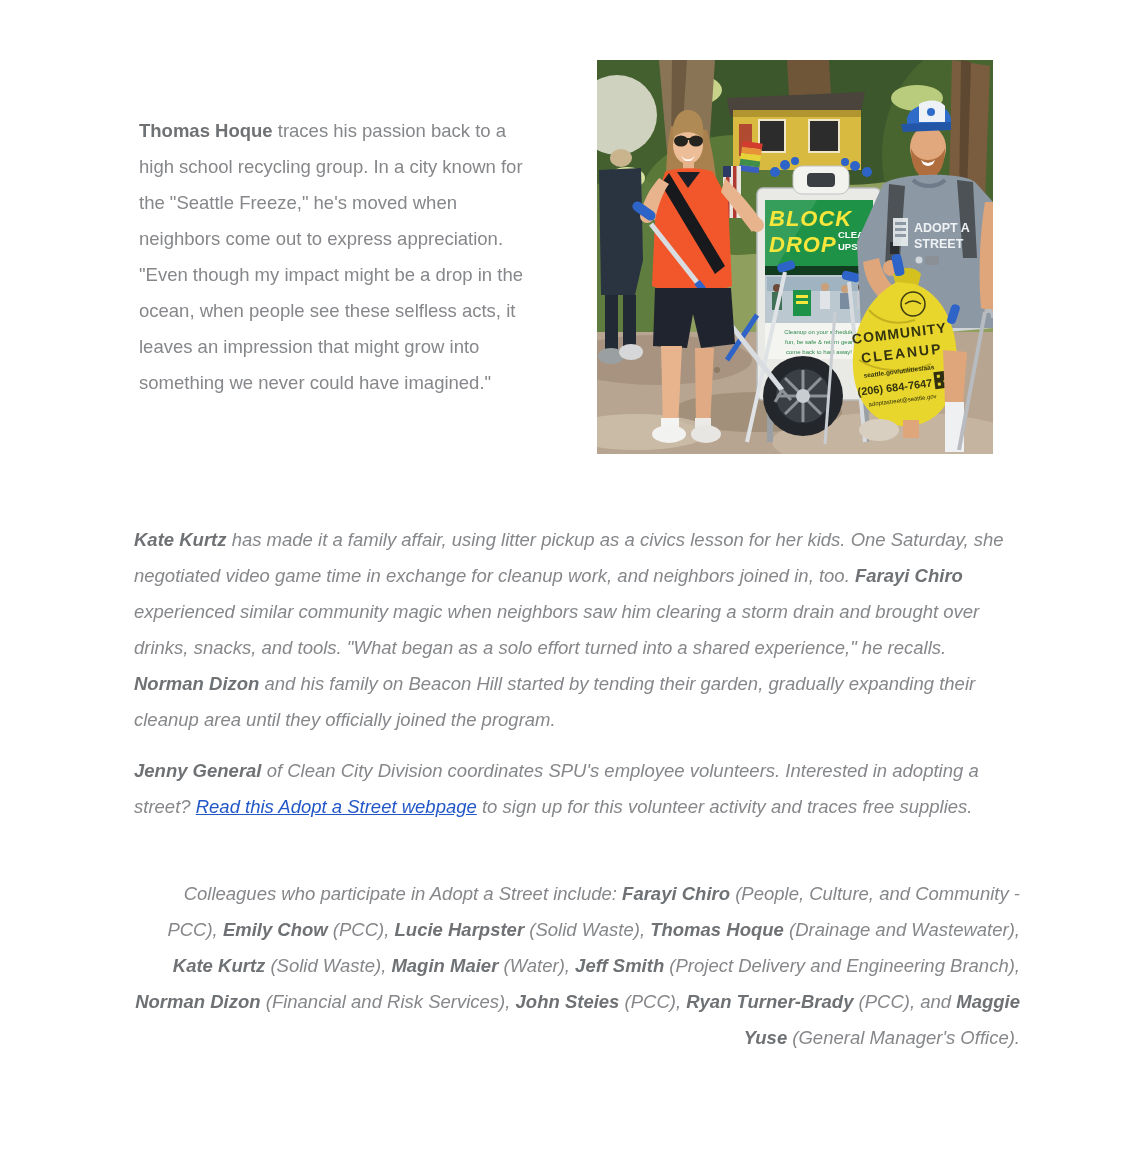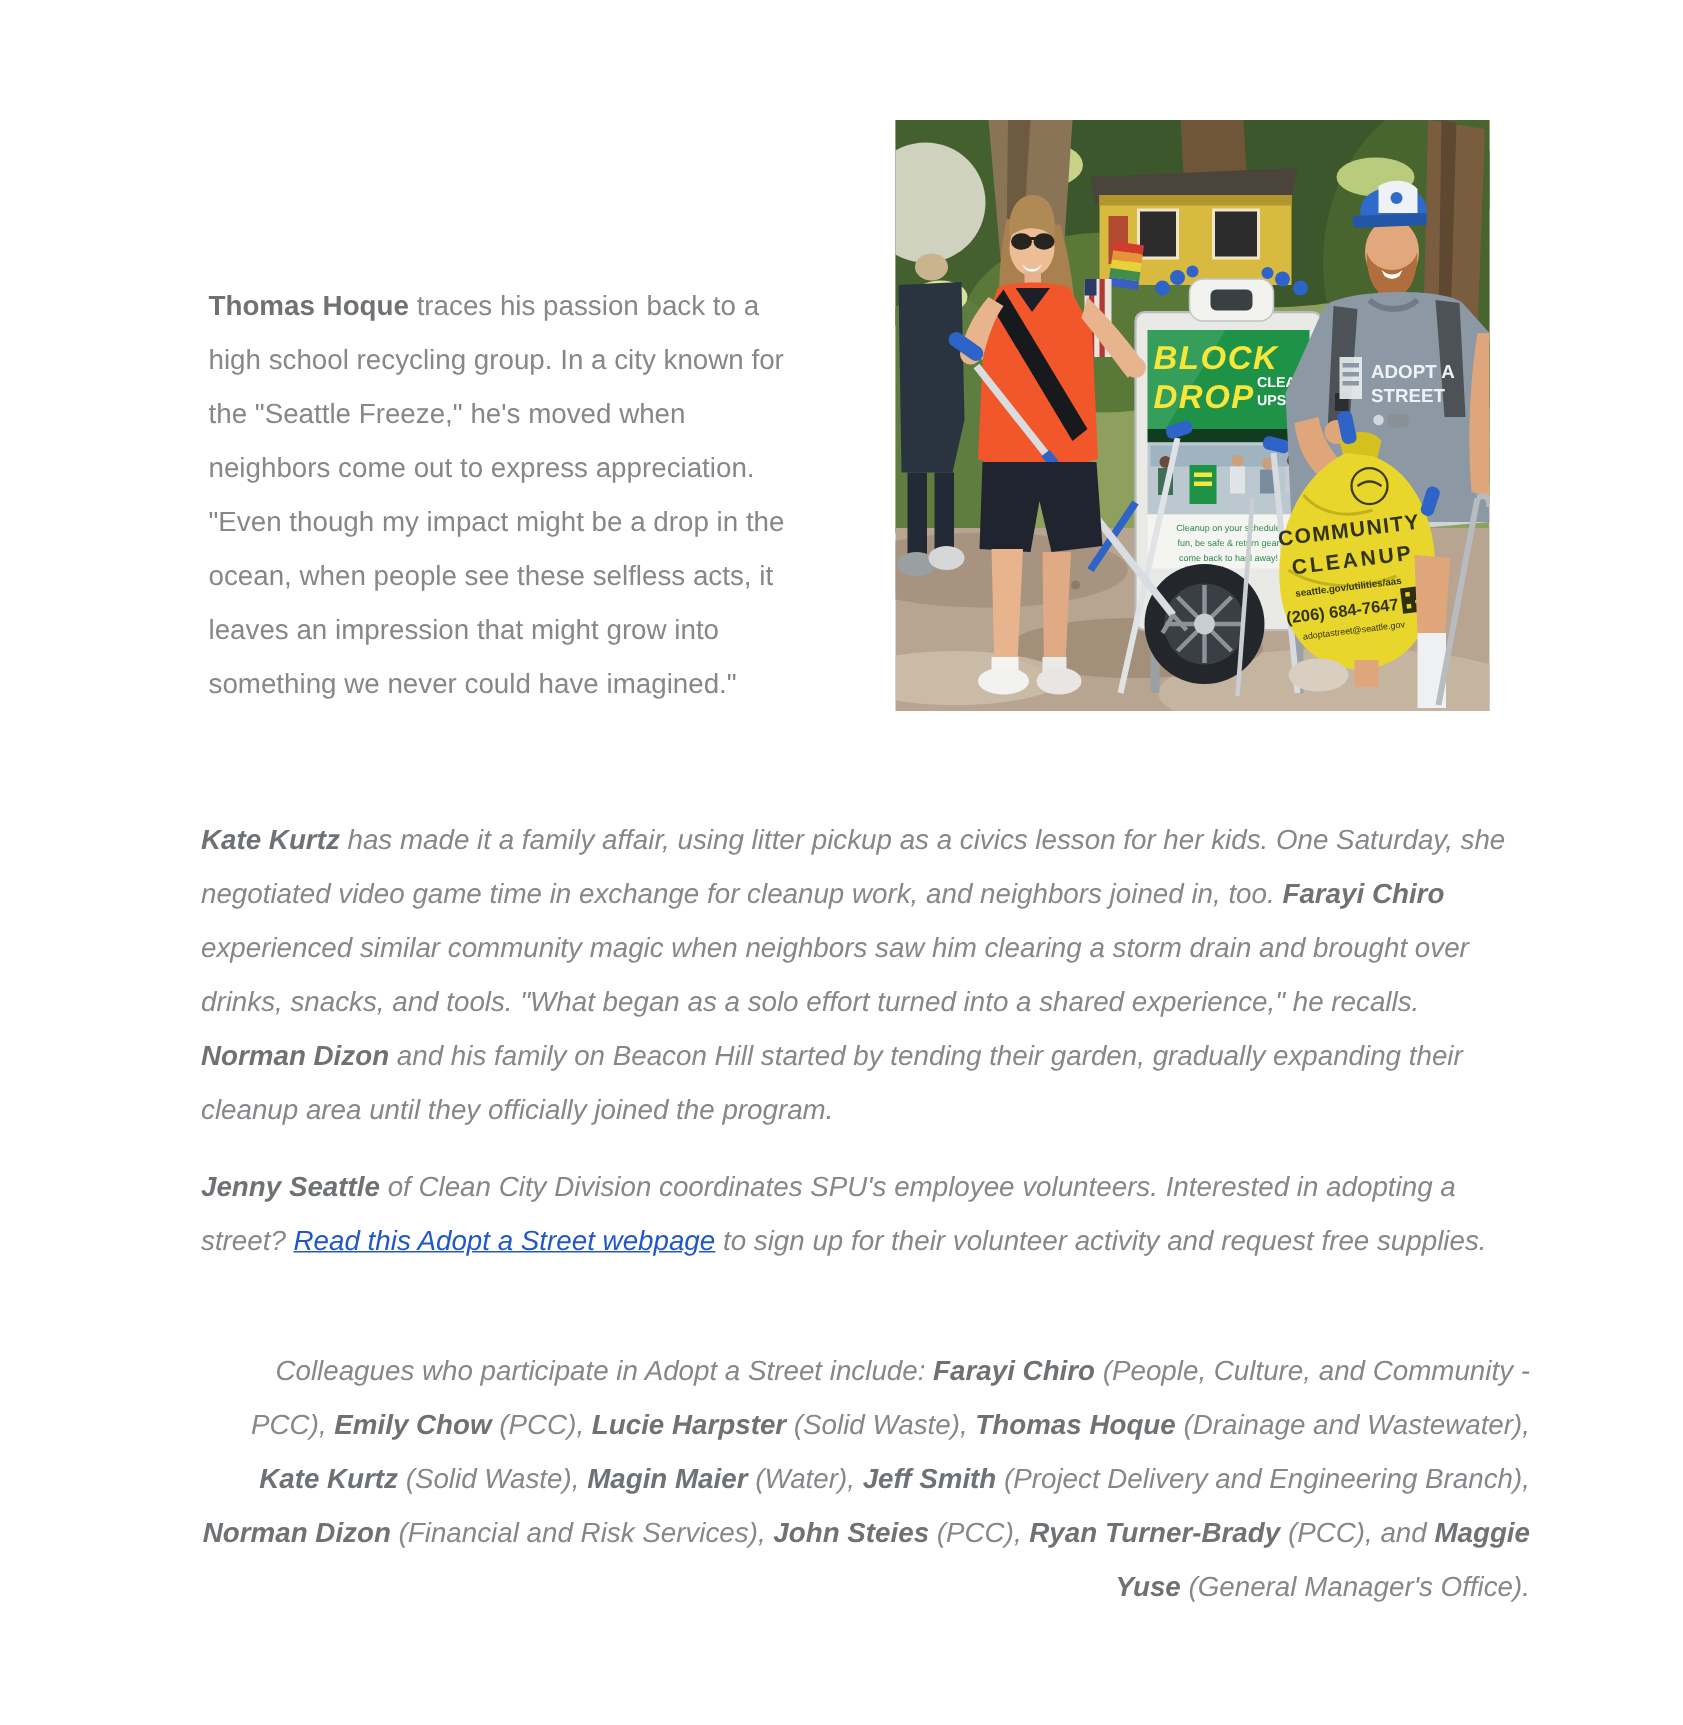--- a/index.html
+++ b/index.html
@@ -1,19 +1,19 @@
 <!DOCTYPE html>
 <html><head>
 <meta charset="utf-8">
 <style>
   html,body{margin:0;padding:0;background:#ffffff;}
   body{width:1122px;height:1150px;overflow:hidden;
        font-family:"Liberation Sans","DejaVu Sans",sans-serif;}
   .page{position:relative;width:1122px;height:1150px;background:#fff;}
-  .top-row{display:flex;align-items:flex-end;padding-top:80px;padding-left:134px;}
+  .top-row{display:flex;align-items:center;padding-top:60px;padding-left:134px;}
   .intro-col{width:400px;margin-left:5px;}
   .photo-fig{width:396px;height:394px;margin:0 16px 0 58px;flex:none;line-height:0;}
   .para{font-size:18.5px;line-height:36px;color:#85878a;margin:0;}
   .para strong{color:#6f7275;font-weight:bold;}
   .wide{margin-left:134px;width:886px;font-style:italic;}
   .family-para{margin-top:68px;}
   .signup-para{margin-top:15px;}
   .colleagues-para{margin-top:51px;text-align:right;}
   a.link{color:#2257c8;text-decoration:underline;}
   svg text{font-family:"Liberation Sans","DejaVu Sans",sans-serif;}
@@ -249,17 +249,17 @@
           <rect x="306" y="360" width="16" height="18" fill="#dfa67b"></rect>
           <ellipse cx="282" cy="370" rx="20" ry="11" fill="#d8cfc0"></ellipse>
           <path d="M388,252 L362,390 M388,252 Q396,248 396,258" stroke="#b8bcc0" stroke-width="4" fill="none"></path>
         </g>
       </svg>
     </figure>
   </div>
 
   <p class="para wide family-para"><strong>Kate Kurtz</strong><span> has made it a family affair, using litter pickup as a civics lesson for her kids. One Saturday, she negotiated video game time in exchange for cleanup work, and neighbors joined in, too. </span><strong>Farayi Chiro</strong><span> experienced similar community magic when neighbors saw him clearing a storm drain and brought over drinks, snacks, and tools. "What began as a solo effort turned into a shared experience," he recalls. </span><strong>Norman Dizon</strong><span> and his family on Beacon Hill started by tending their garden, gradually expanding their cleanup area until they officially joined the program.</span></p>
 
-  <p class="para wide signup-para"><strong>Jenny Seattle</strong><span> of Clean City Division coordinates SPU's employee volunteers. Interested in adopting a street? </span><a href="#" class="link">Read this Adopt a Street webpage</a><span> to sign up for their volunteer activity and request free supplies.</span></p>
+  <p class="para wide signup-para"><strong>Jenny General</strong><span> of Clean City Division coordinates SPU's employee volunteers. Interested in adopting a street? </span><a href="#" class="link">Read this Adopt a Street webpage</a><span> to sign up for this volunteer activity and traces free supplies.</span></p>
 
   <p class="para wide colleagues-para"><span>Colleagues who participate in Adopt a Street include: </span><strong>Farayi Chiro</strong><span> (People, Culture, and Community - PCC), </span><strong>Emily Chow</strong><span> (PCC), </span><strong>Lucie Harpster</strong><span> (Solid Waste), </span><strong>Thomas Hoque</strong><span> (Drainage and Wastewater), </span><strong>Kate Kurtz</strong><span> (Solid Waste), </span><strong>Magin Maier</strong><span> (Water), </span><strong>Jeff Smith</strong><span> (Project Delivery and Engineering Branch), </span><strong>Norman Dizon</strong><span> (Financial and Risk Services), </span><strong>John Steies</strong><span> (PCC), </span><strong>Ryan Turner-Brady</strong><span> (PCC), and </span><strong>Maggie Yuse</strong><span> (General Manager's Office).</span></p>
 
 </div>
 
 </body></html>

